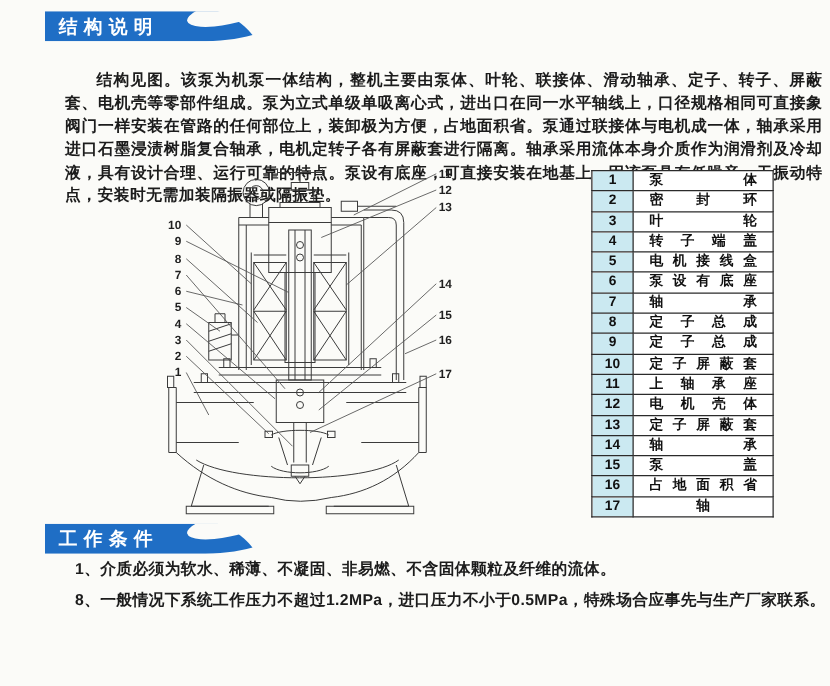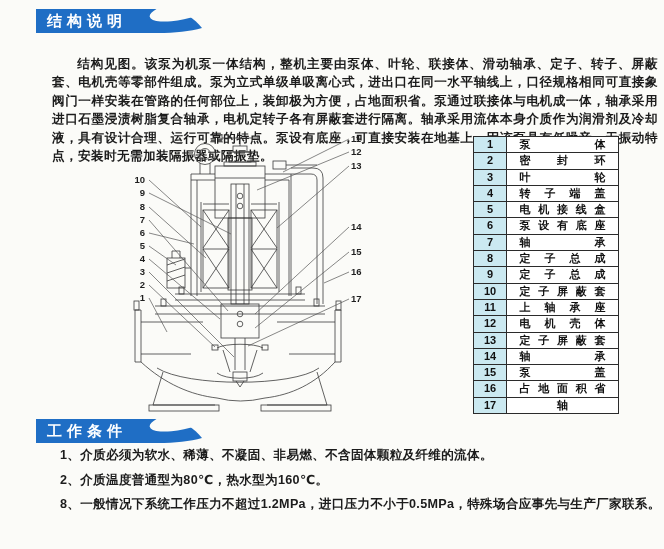--- a/index.html
+++ b/index.html
@@ -291,17 +291,16 @@
   <div class="banner" id="banner-working">
     <svg width="170" height="24" viewBox="0 0 170 24">
       <path d="M0 0 H138 C148 3 158 9 166 19 C154 22.5 139 24 122 24 H0 Z" fill="#1f6ec5"></path>
       <ellipse cx="146" cy="1" rx="33" ry="9.5" transform="rotate(-12 146 1)" fill="#fbfbf8"></ellipse>
     </svg>
     <span class="label">工作条件</span>
   </div>
 
   <div class="conds">
     <div class="item">1、介质必须为软水、稀薄、不凝固、非易燃、不含固体颗粒及纤维的流体。</div>
-    <div class="item">2、介质温度普通型为80℃，热水型为160℃。</div>
     <div class="item">8、一般情况下系统工作压力不超过1.2MPa，进口压力不小于0.5MPa，特殊场合应事先与生产厂家联系。</div>
   </div>
 
 </div>
 
 </body></html>

